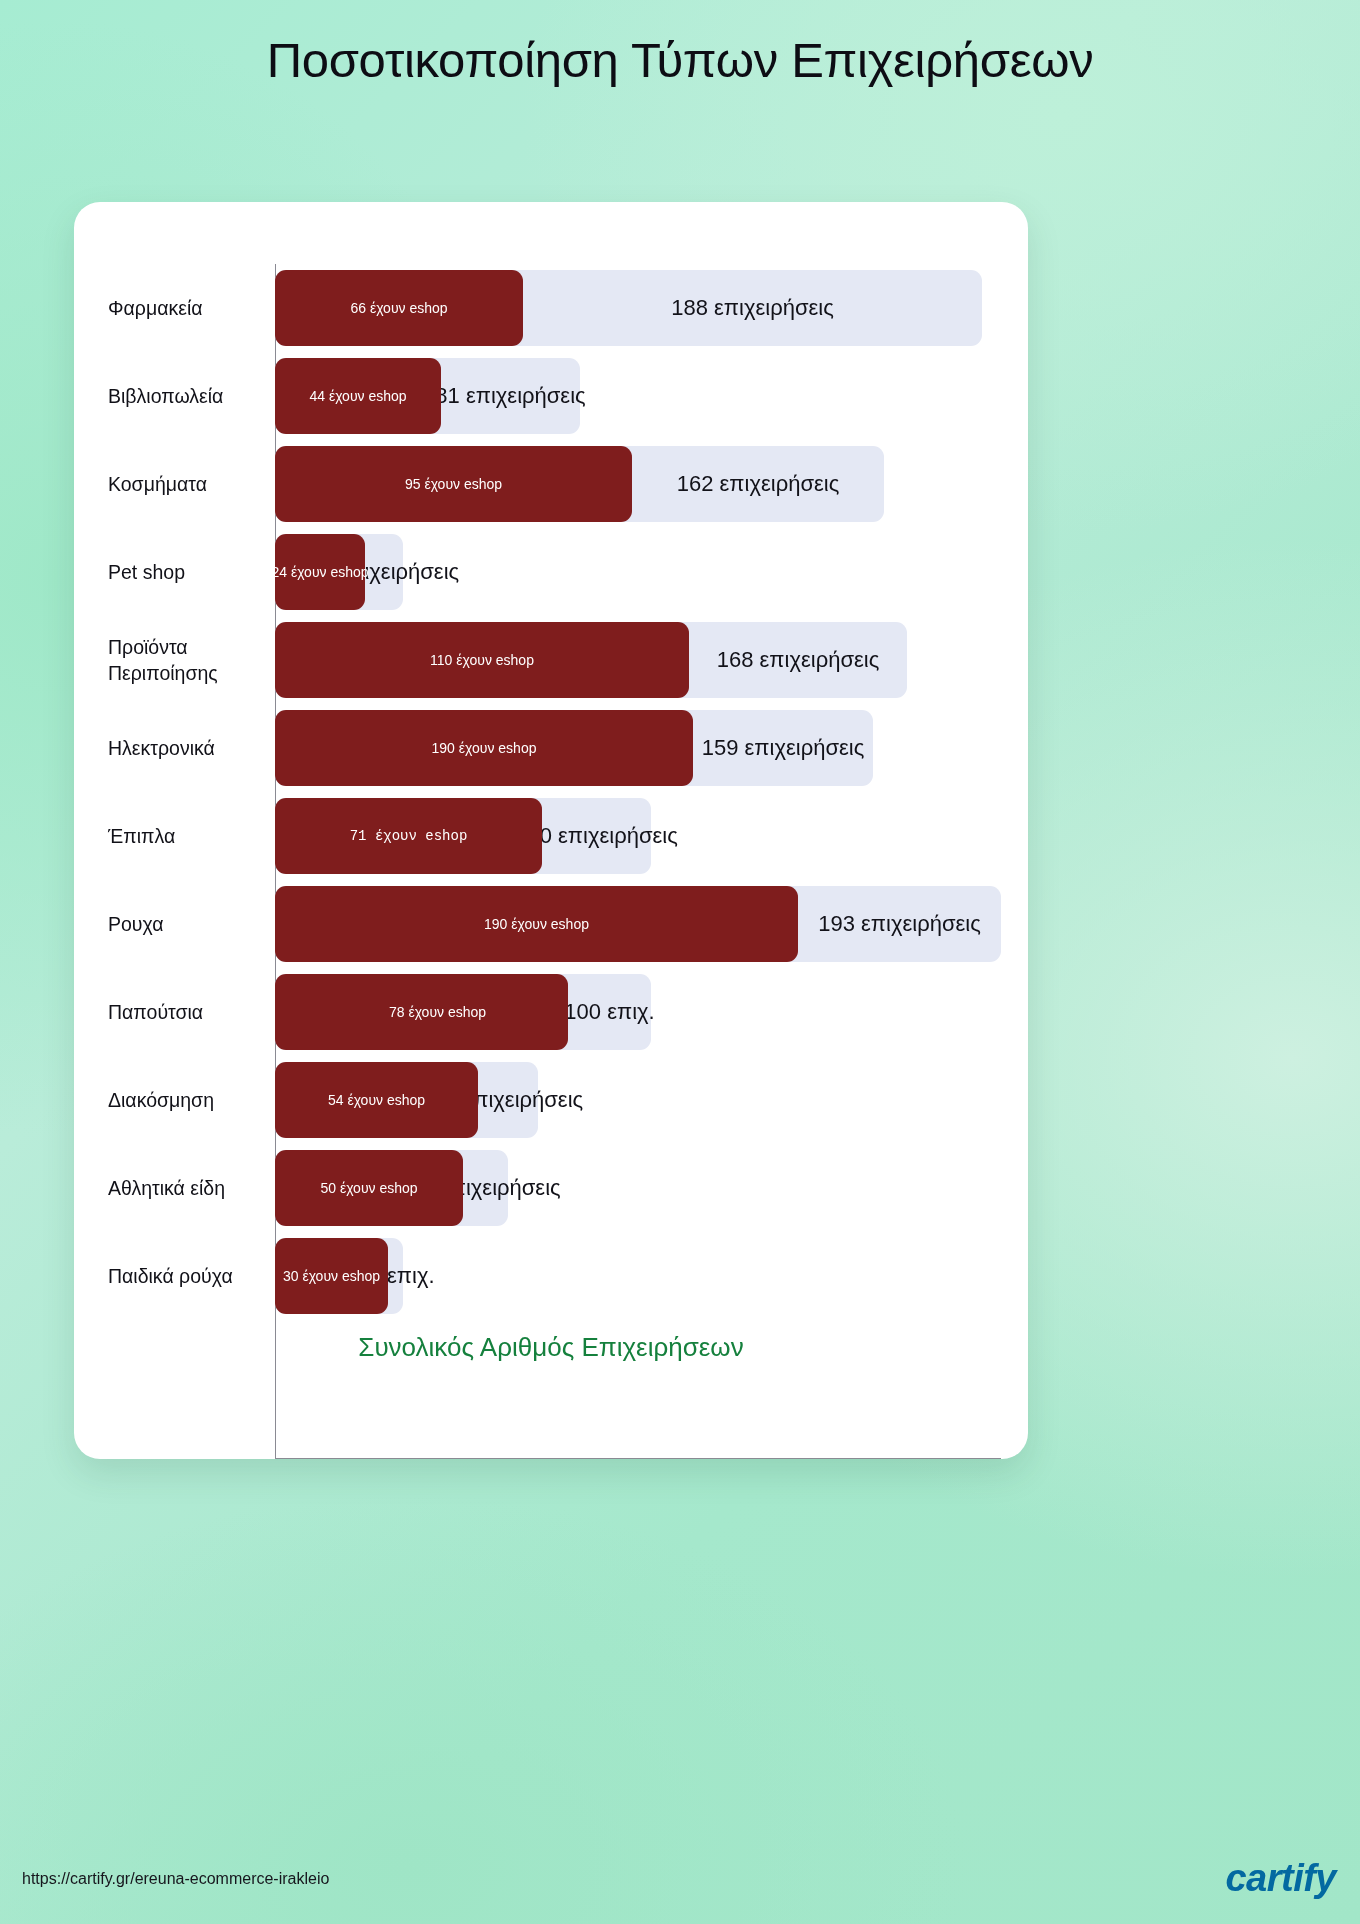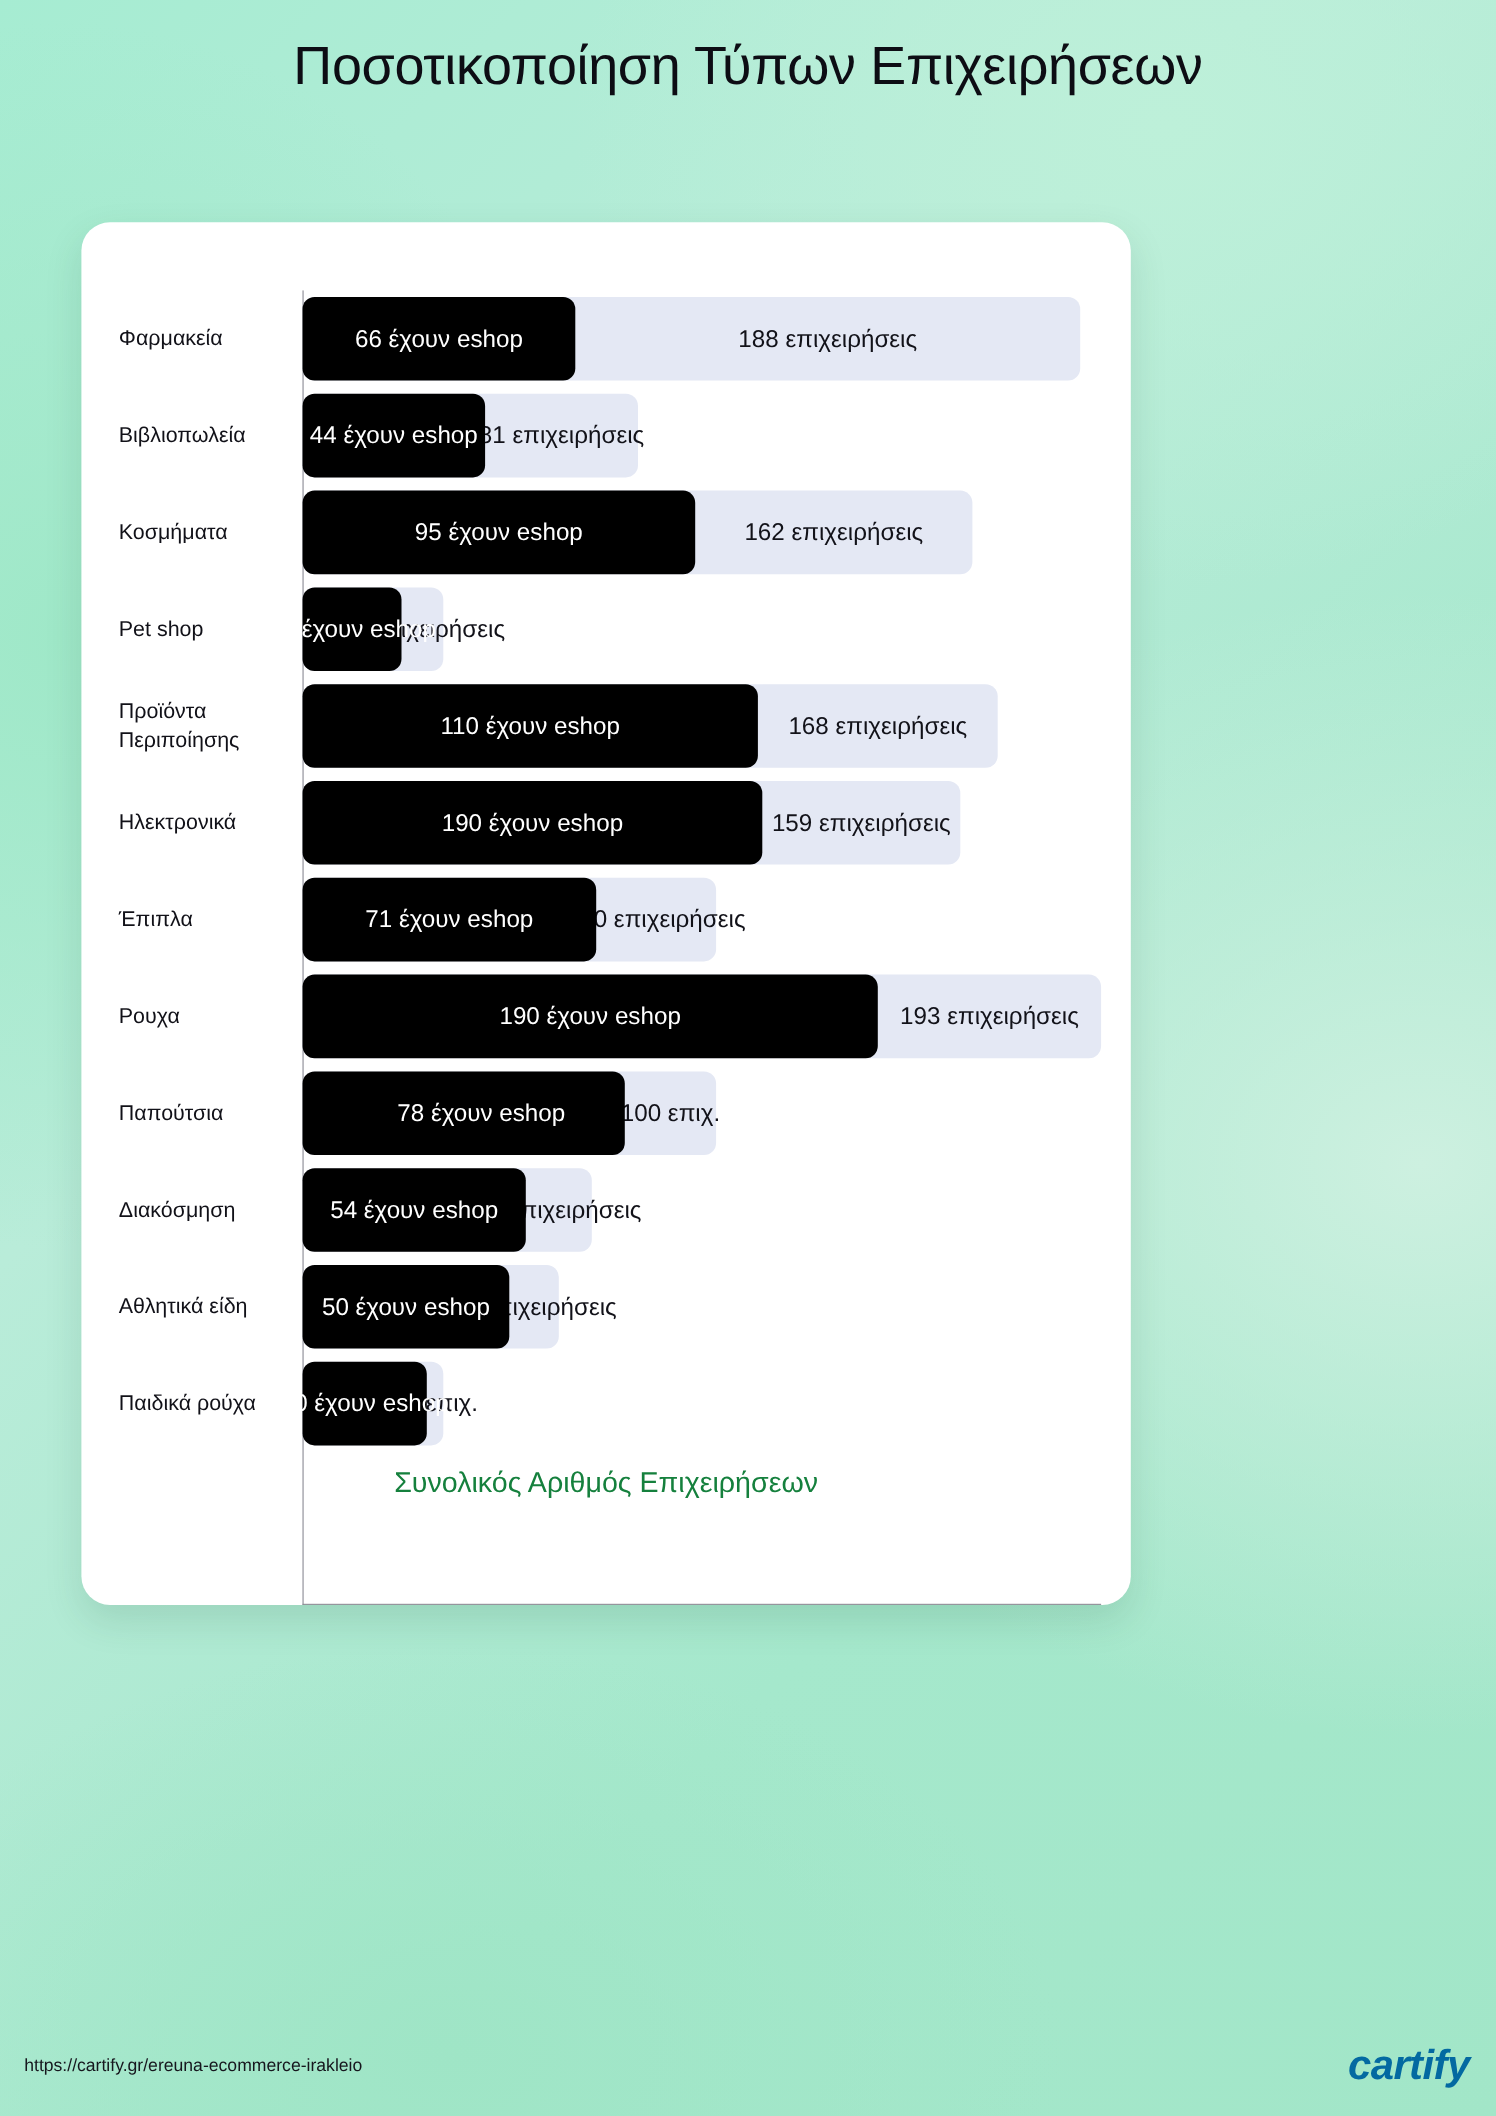--- a/index.html
+++ b/index.html
@@ -100,27 +100,27 @@
     border-radius: 11px;
     display: flex;
     align-items: center;
   }
 
   .bar-eshop {
     position: absolute;
     top: 6px;
     height: 76px;
     left: 0;
-    background: #000000;
+    background: #7f1d1d;
     border-radius: 11px;
     display: flex;
     align-items: center;
     justify-content: center;
     color: #ffffff;
-    font-size: 22px;
+    font-size: 14px;
     z-index: 2;
     white-space: nowrap;
   }
 
   .total-label {
     position: absolute;
     color: #121219;
     font-size: 22px;
     white-space: nowrap;
     transform: translateX(-50%);
@@ -253,21 +253,21 @@
               <span>190 έχουν eshop</span>
             </div>
           </div>
         </div>
         <div class="row">
           <div class="cat-label">Έπιπλα</div>
           <div class="track">
             <div class="bar-total" style="width: 376px;">
               <div class="total-label" style="left: 321.5px;">100 επιχειρήσεις</div>
             </div>
-            <div class="bar-eshop" style="width: 267px;">
+            <div class="bar-eshop" style="width: 267px; font-family: Liberation Mono, monospace;">
               <span>71 έχουν eshop</span>
             </div>
           </div>
         </div>
         <div class="row">
           <div class="cat-label">Ρουχα</div>
           <div class="track">
             <div class="bar-total" style="width: 726px;">
               <div class="total-label" style="left: 624.5px;">193 επιχειρήσεις</div>
             </div>

